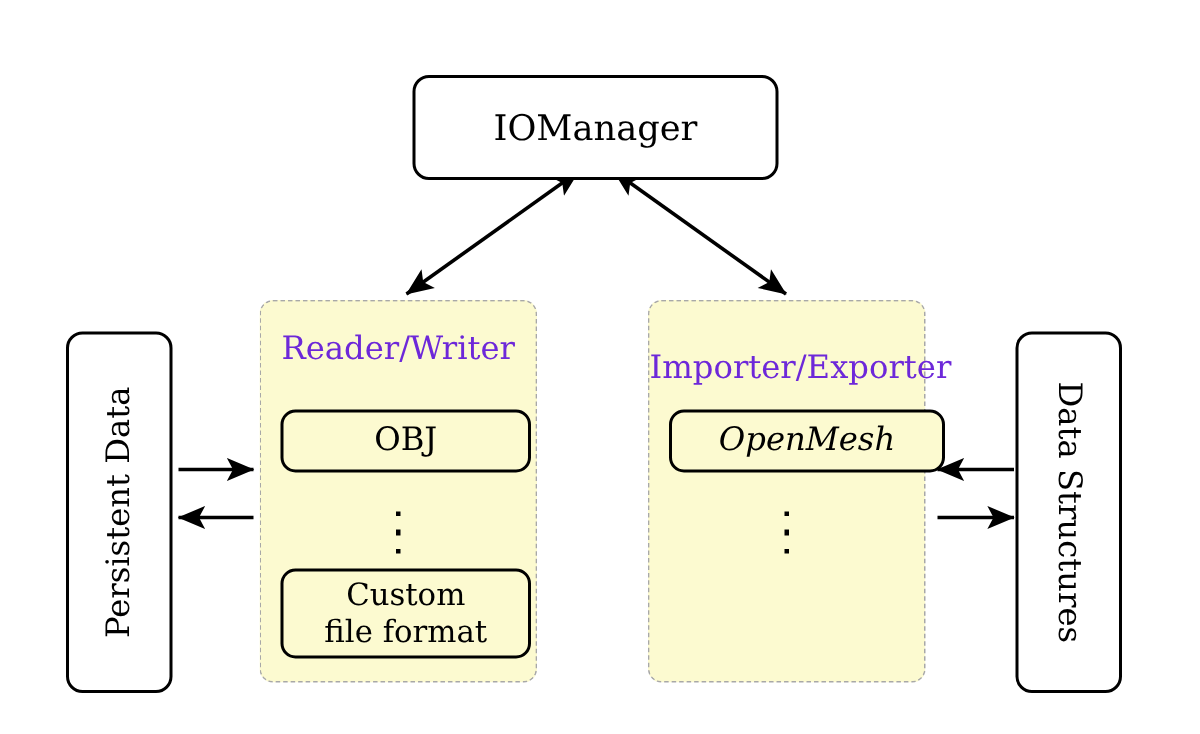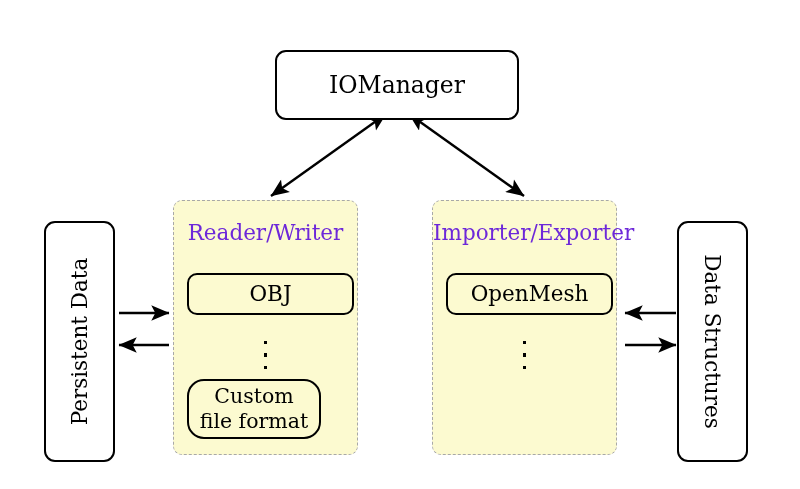--- a/index.html
+++ b/index.html
@@ -153,31 +153,31 @@
     <div class="inner-box t-22" style="left:13px; top:72px; width:167px; height:42px;text-align:center;">
       <span>OBJ</span>
     </div>
 
     <div class="vdots" style="left:50%; margin-left:-1.7px; top:140px; height:28px;">
       <span></span>
         <span></span>
         <span></span>
     </div>
 
-    <div class="inner-box t-21" style="left:13px; top:178px; width:134px; height:60px;border-radius:17px;">
+    <div class="inner-box t-21" style="left:13px; top:178px; width:167px; height:60px;">
       <span style="white-space:pre-line;">Custom
 file format</span>
     </div>
   </div>
 
   <div class="group-box" style="left:432px; top:200px; width:185px; height:255px;">
 
-    <div class="group-title t-22" style="top:19px;">Importer/Exporter</div>
+    <div class="group-title t-22" style="top:32px;">Importer/Exporter</div>
 
-    <div class="inner-box t-22" style="left:13px; top:72px; width:167px; height:42px;">
+    <div class="inner-box t-22" style="left:13px; top:72px; width:184px; height:42px;font-style:italic;">
       <span>OpenMesh</span>
     </div>
 
     <div class="vdots" style="left:50%; margin-left:-1.7px; top:140px; height:28px;">
       <span></span>
         <span></span>
         <span></span>
     </div>
 
   </div>

